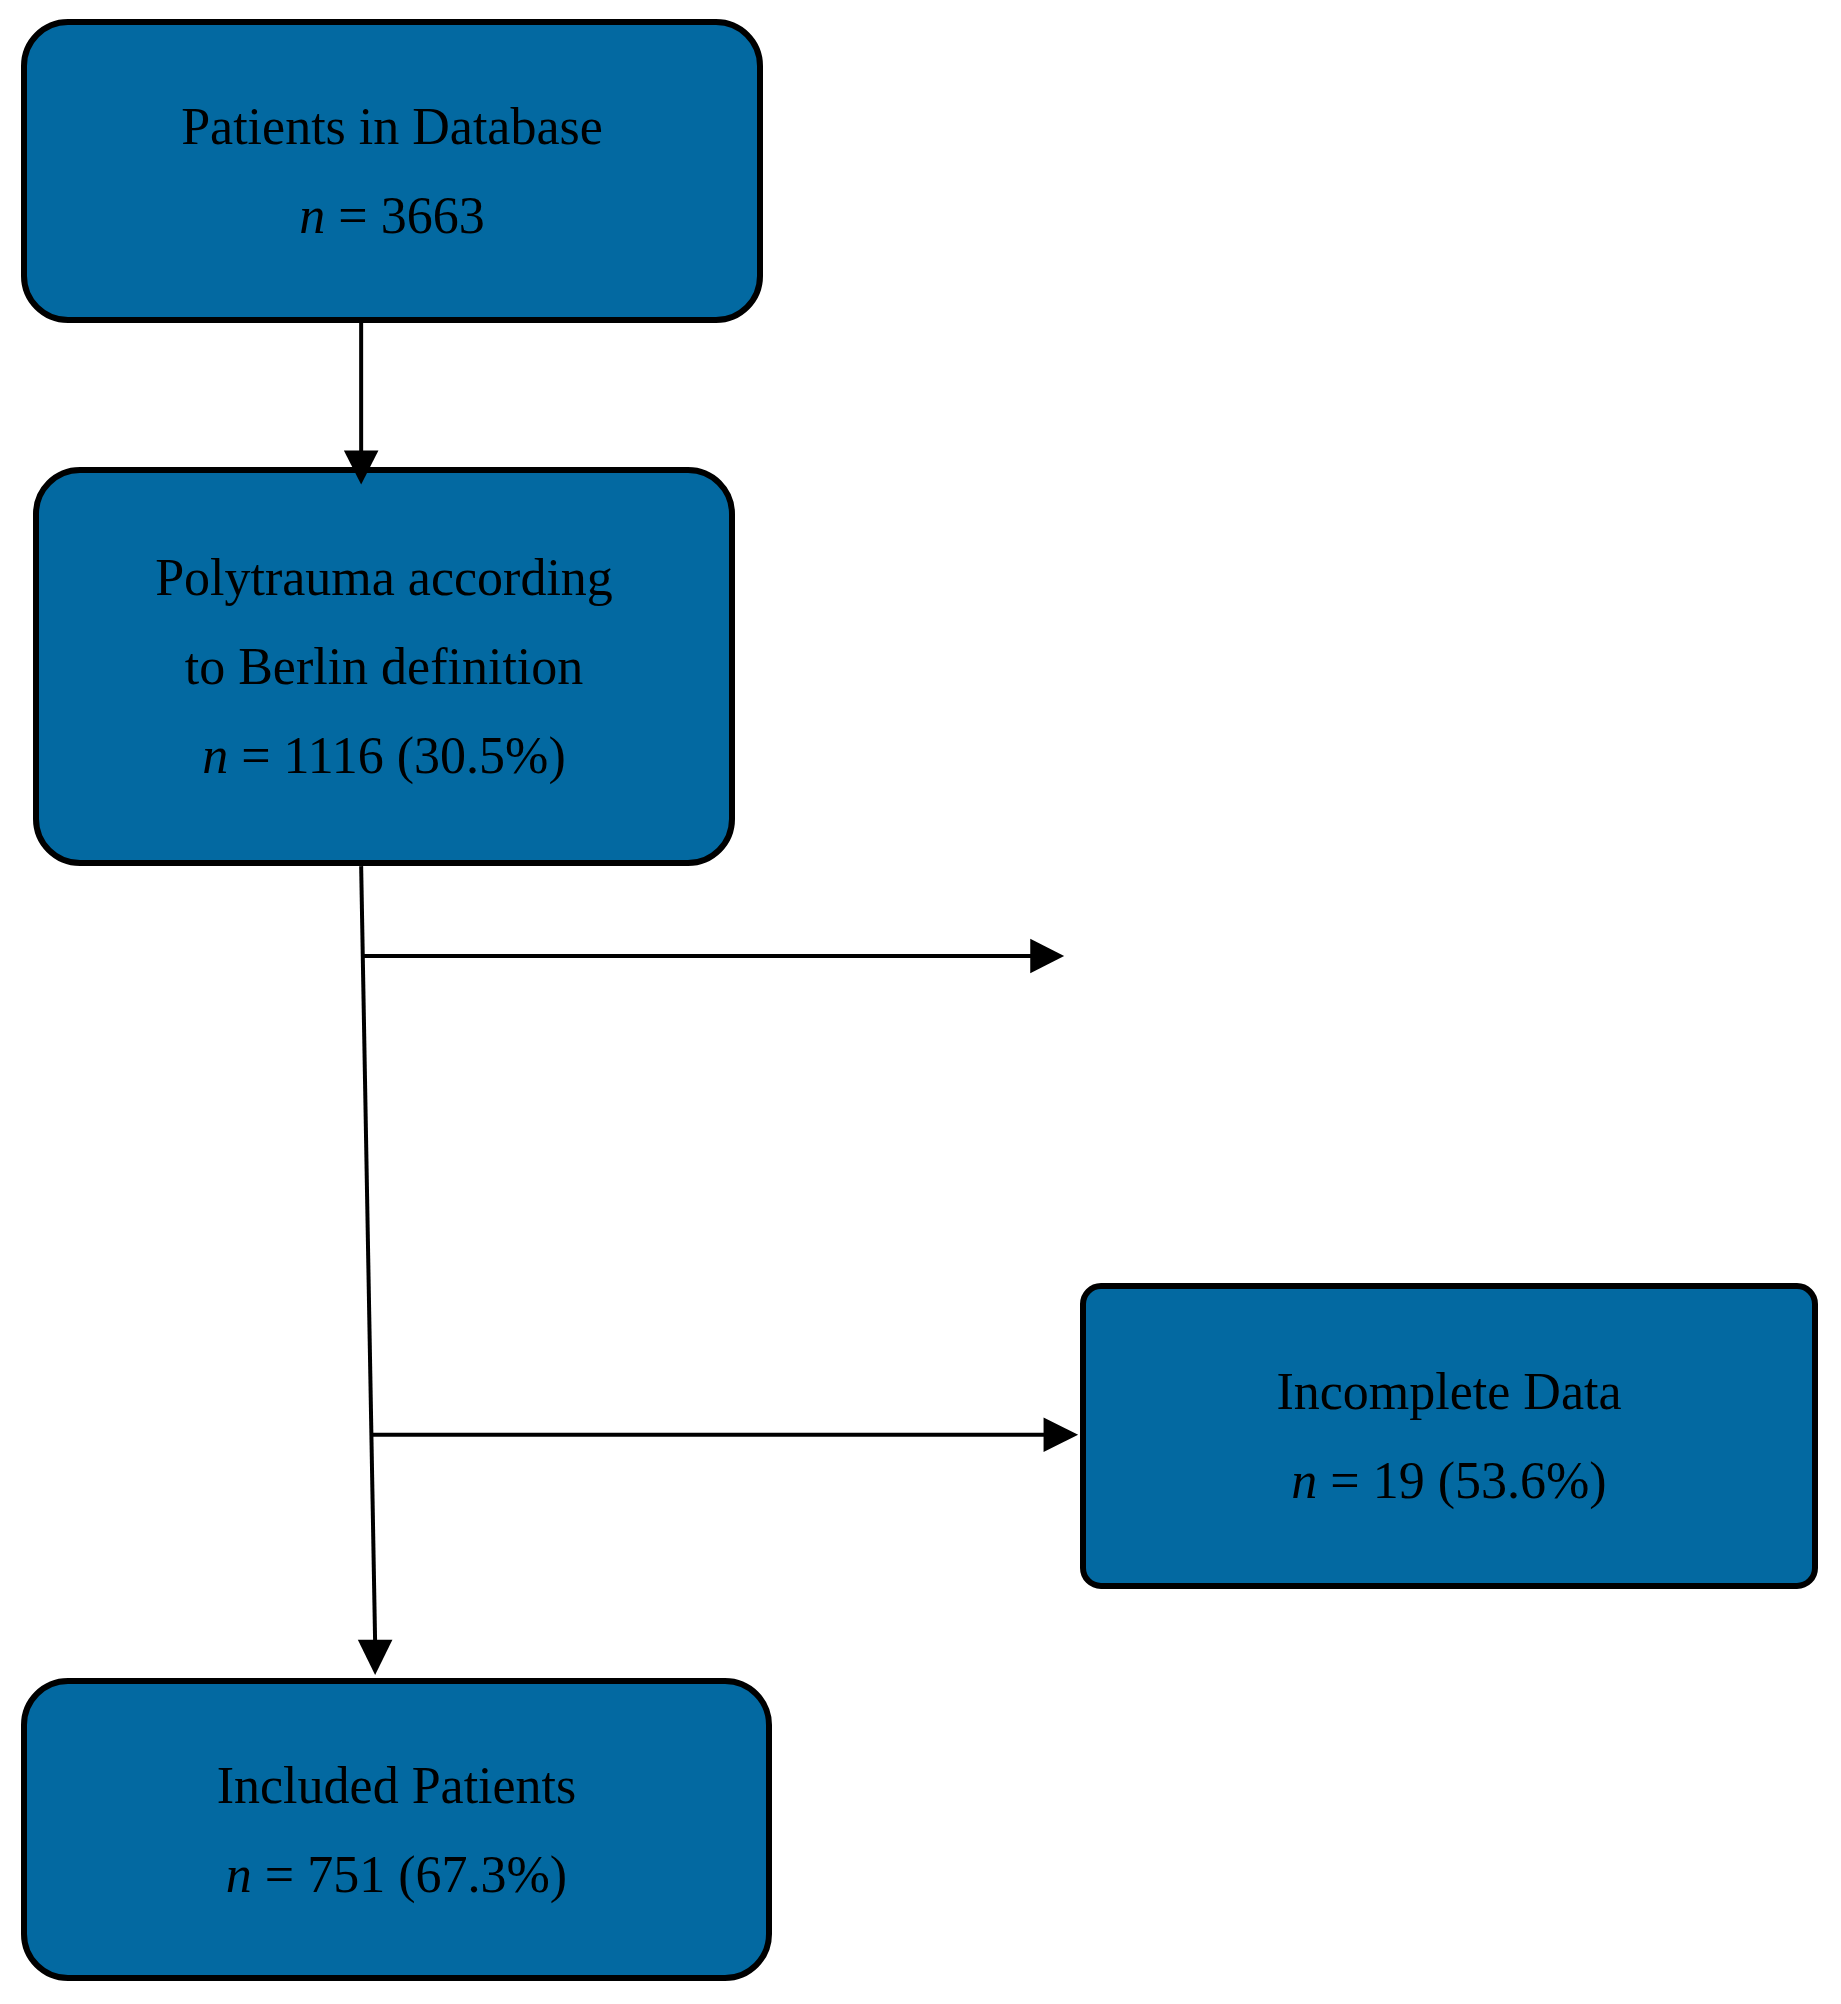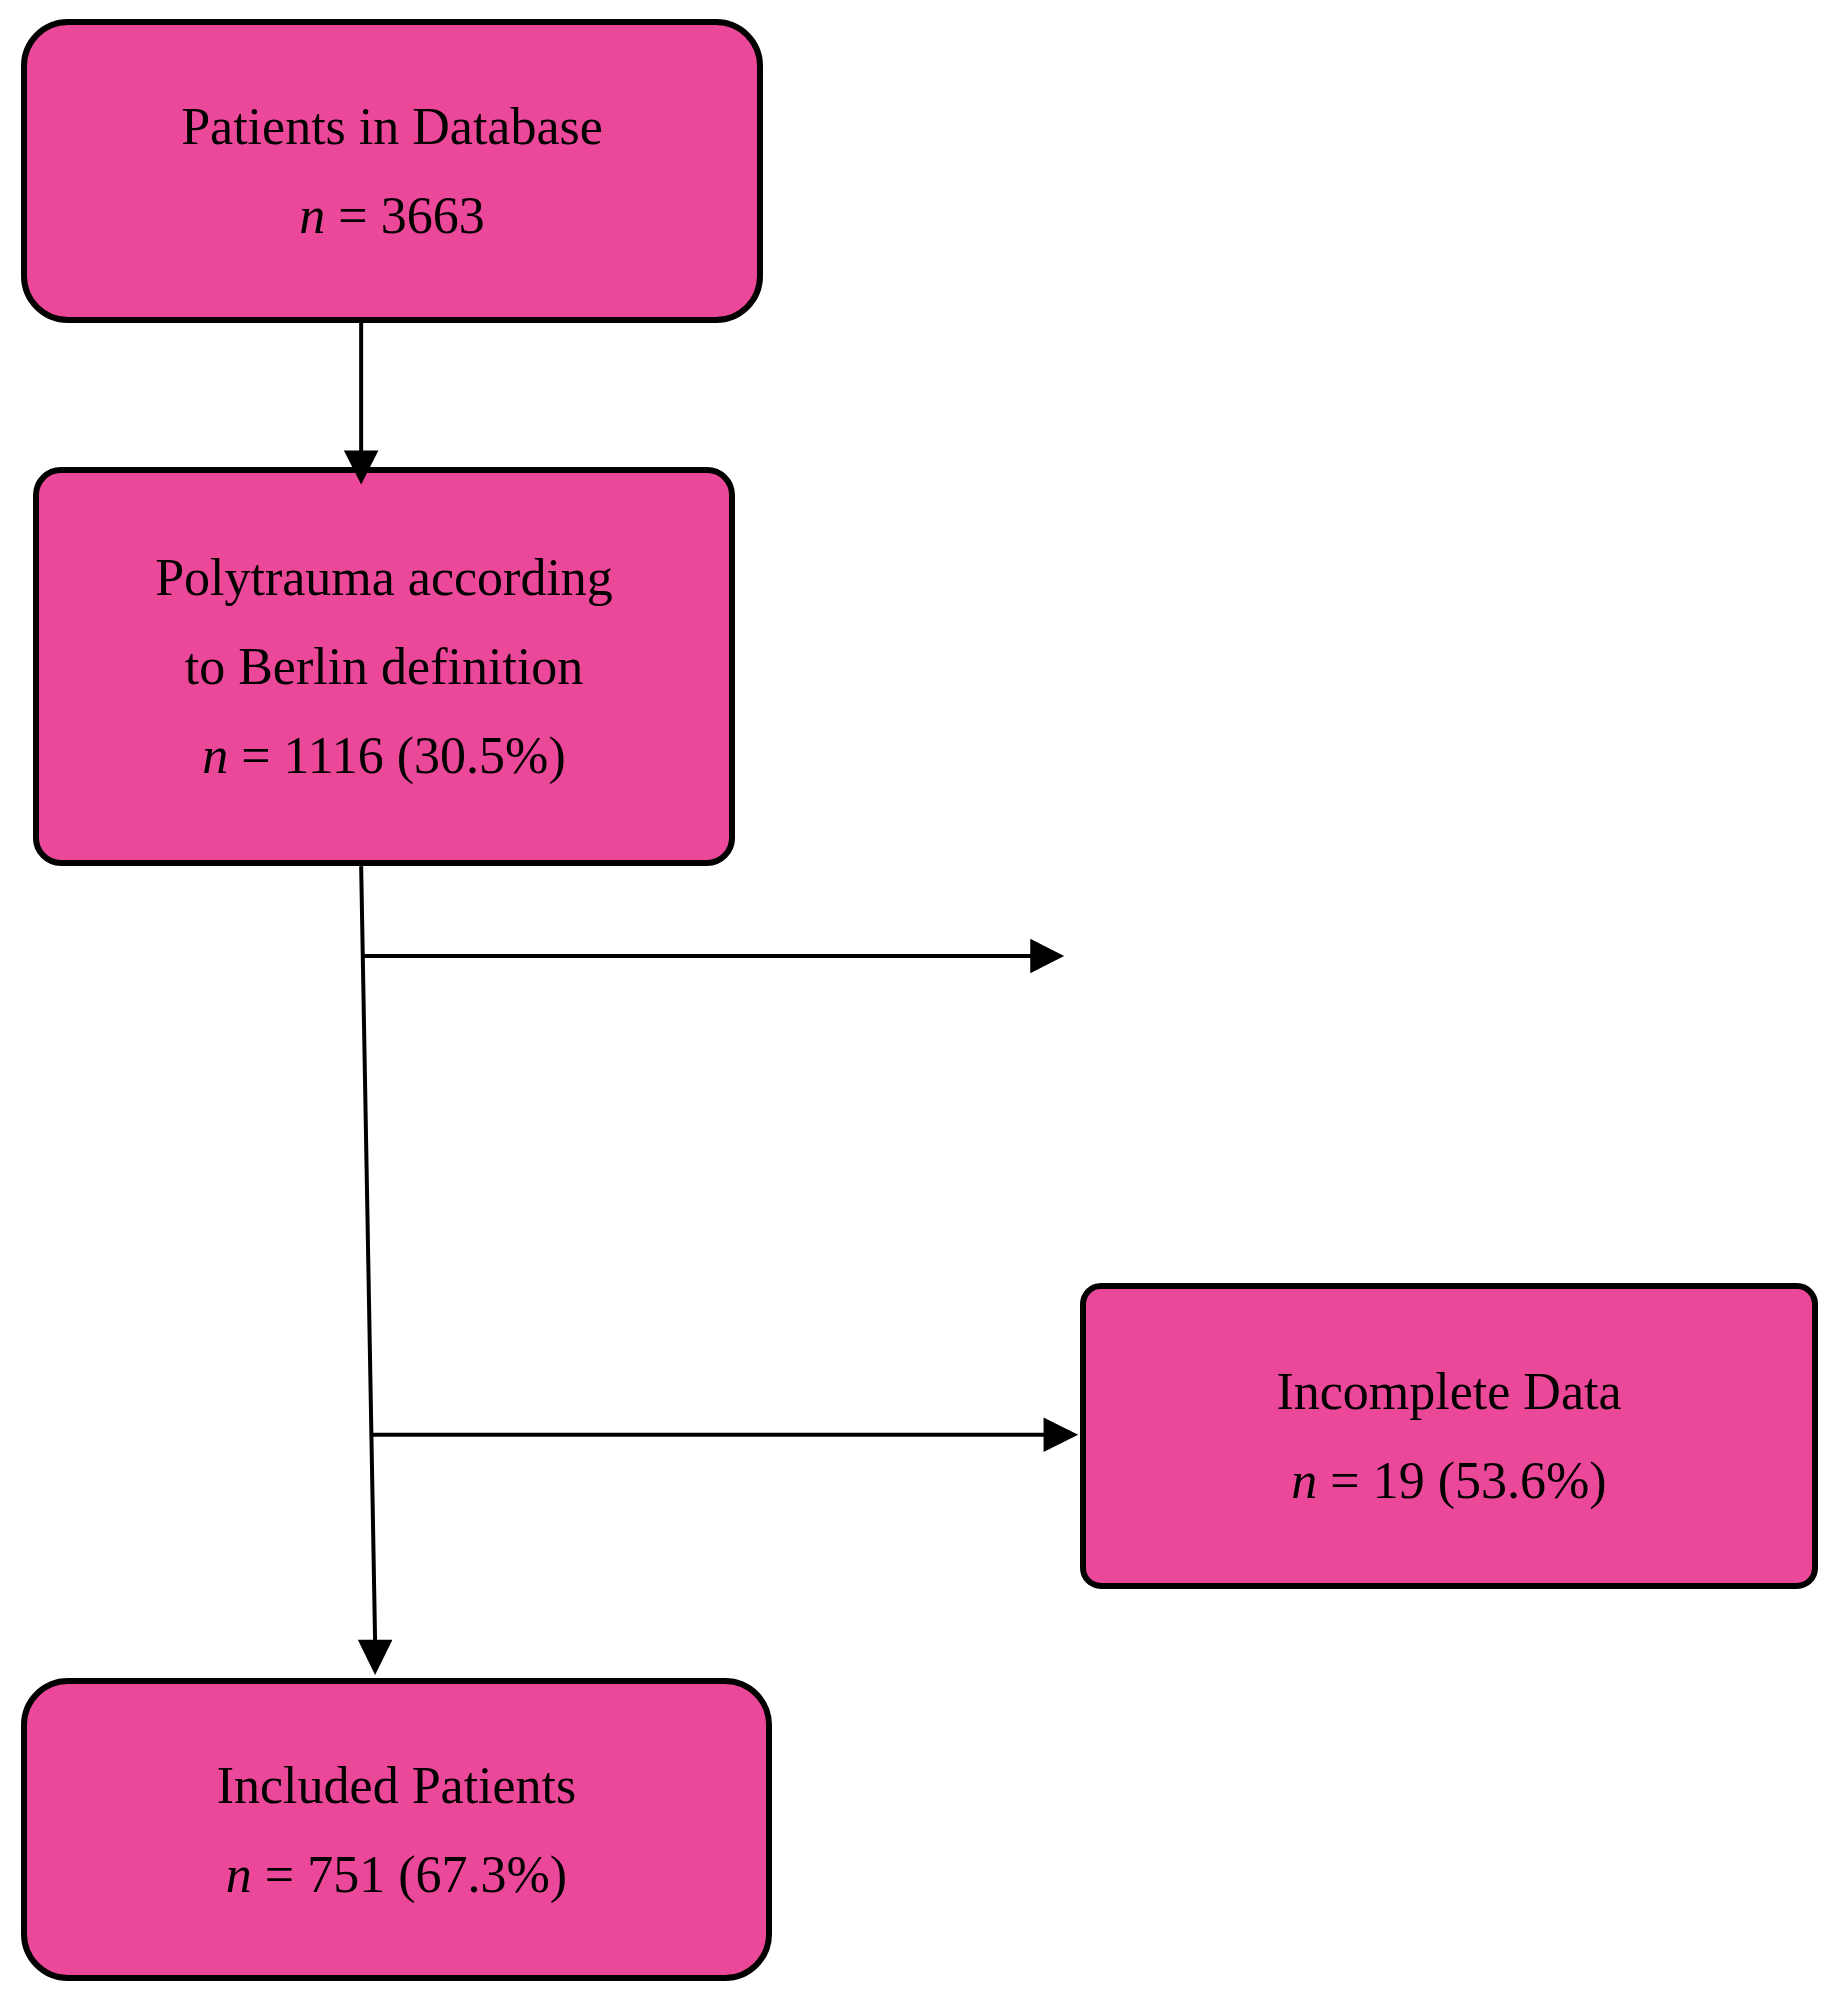--- a/index.html
+++ b/index.html
@@ -9,21 +9,21 @@
     height: 2005px;
     background: #ffffff;
     font-family: "Liberation Serif", serif;
     color: #000000;
   }
   .box {
     position: absolute;
     box-sizing: border-box;
     border: 6.7px solid #000000;
     border-radius: 47px;
-    background: #ec4899;
+    background: #0369a1;
     display: flex;
     flex-direction: column;
     justify-content: center;
     align-items: center;
     text-align: center;
     z-index: 1;
   }
   .line {
     font-size: 52px;
     line-height: 89px;
@@ -33,21 +33,21 @@
   #connectors {
     position: absolute;
     left: 0; top: 0;
     width: 1841px;
     height: 2005px;
     z-index: 2;
     pointer-events: none;
   }
   
   #box-database   { left: 21px;   top: 18.6px;   width: 742px; height: 304px; }
-  #box-polytrauma { left: 33px;   top: 467px;  width: 702px; height: 399px; border-radius: 28px; }
+  #box-polytrauma { left: 33px;   top: 467px;  width: 702px; height: 399px; }
   #box-exclusion  { left: 1064px; top: 778px; width: 733px; height: 356px; }
   #box-incomplete { left: 1080px; top: 1283px; width: 738px; height: 306px; border-radius: 21px; }
   #box-included   { left: 21px;   top: 1678px; width: 751px; height: 303px; font-family: Liberation Serif, serif; }
 </style>
 </head>
 <body>
 
 <div id="canvas">
 
   <div class="box" id="box-database">

